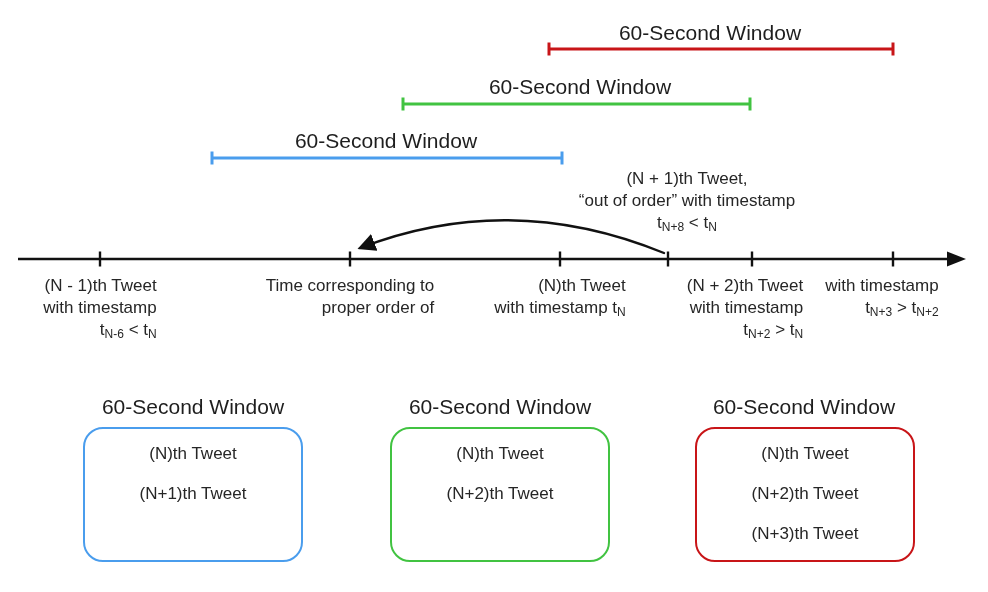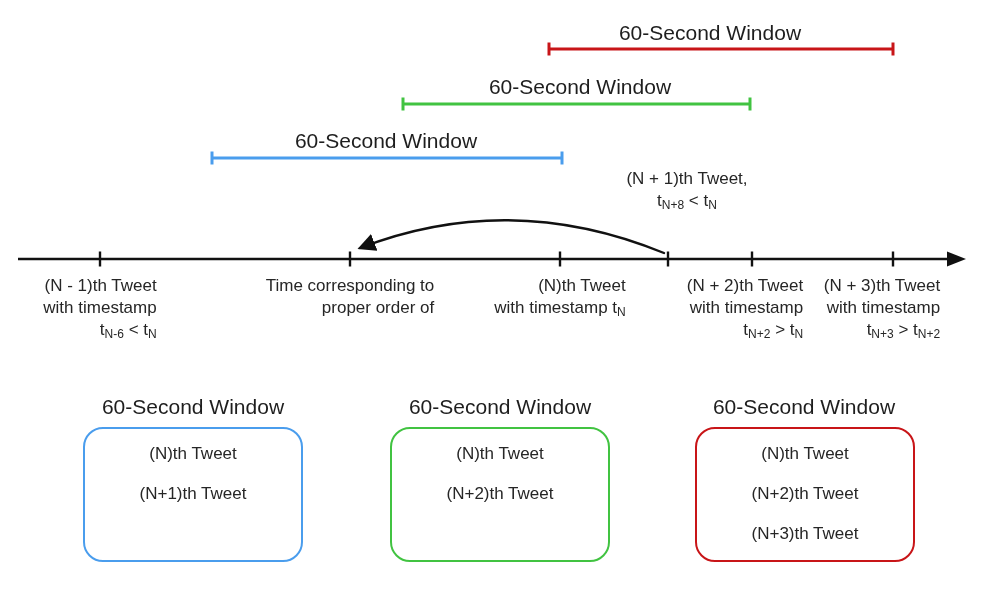--- a/index.html
+++ b/index.html
@@ -85,20 +85,21 @@
 
     <path d="M 664 253 Q 510 190 360 248" fill="none" stroke="#111" stroke-width="2.4" stroke-linecap="round" marker-end="url(#arrowhead)"></path>
   </svg>
 
   <div class="win-label" style="left:710px; top:33px">60-Second Window</div>
   <div class="win-label" style="left:580px; top:87px">60-Second Window</div>
   <div class="win-label" style="left:386px; top:141px">60-Second Window</div>
 
   <div class="annotation">
     <div>(N + 1)th Tweet,</div>
+    <div>“out of order” with timestamp</div>
     <div><span>t</span><sub>N+8</sub><span> &lt; t</span><sub>N</sub></div>
   </div>
 
   <div class="tick-label" style="left:100px">
     <div>(N - 1)th Tweet</div>
     <div>with timestamp</div>
     <div><span>t</span><sub>N-6</sub><span> &lt; t</span><sub>N</sub></div>
   </div>
 
   <div class="tick-label" style="left:350px">
@@ -111,21 +112,20 @@
     <div><span>with timestamp t</span><sub>N</sub><span></span><sub></sub></div>
   </div>
 
   <div class="tick-label" style="left:745px">
     <div>(N + 2)th Tweet</div>
     <div>with timestamp</div>
     <div><span>t</span><sub>N+2</sub><span> &gt; t</span><sub>N</sub></div>
   </div>
 
   <div class="tick-label" style="left:882px">
-    <div>(N + 3)th Tweet</div>
     <div>with timestamp</div>
     <div><span>t</span><sub>N+3</sub><span> &gt; t</span><sub>N+2</sub></div>
   </div>
 
   <div class="box-title" style="left:193px">60-Second Window</div>
   <div class="box-title" style="left:500px">60-Second Window</div>
   <div class="box-title" style="left:804px">60-Second Window</div>
 
   <div class="winbox blue" style="left:83px">
     <div class="item">(N)th Tweet</div>

